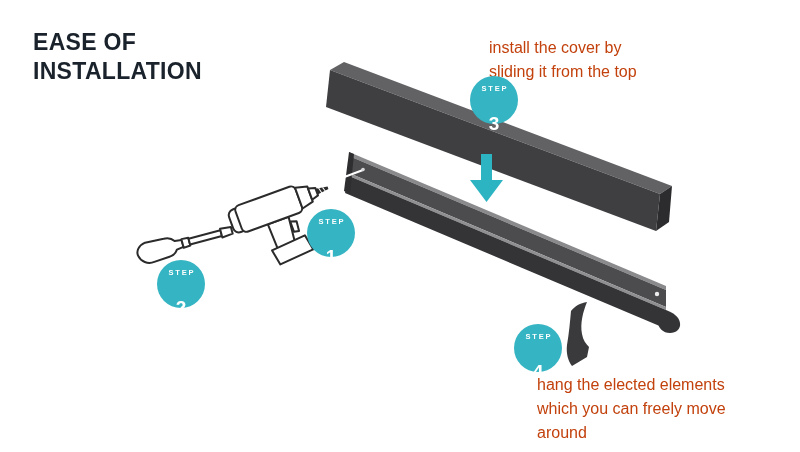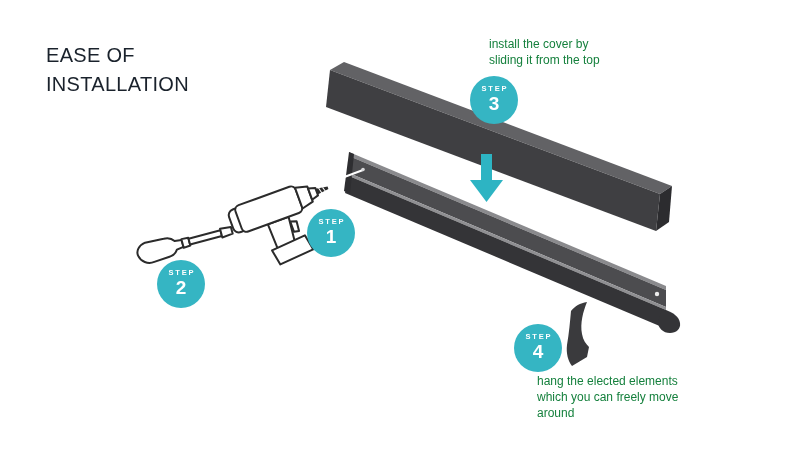--- a/index.html
+++ b/index.html
@@ -1,25 +1,25 @@
 <!DOCTYPE html>
 <html><head>
 <meta charset="utf-8">
 <style>
   html,body{margin:0;padding:0;background:#ffffff;}
   .stage{position:relative;width:800px;height:452px;background:#ffffff;overflow:hidden;
          font-family:"Liberation Sans",sans-serif;}
   svg{position:absolute;left:0;top:0;}
-  .title{position:absolute;left:33px;top:28px;margin:13px;font-size:20px;font-weight:400;
+  .title{position:absolute;left:33px;top:28px;margin:0;font-size:23px;font-weight:700;
          line-height:29px;letter-spacing:0.3px;color:#1a222c;white-space:pre-line;}
-  .caption{position:absolute;font-size:12px;line-height:16px;color:#15803d;
+  .caption{position:absolute;font-size:16px;line-height:24px;color:#c2410c;
            white-space:pre-line;}
   .badge{position:absolute;width:48px;height:48px;border-radius:50%;background:#35b5c3;
          display:flex;flex-direction:column;align-items:center;justify-content:flex-start;
-         padding-top:8px;box-sizing:border-box;color:#ffffff;text-align:center;}
+         padding-top:8px;box-sizing:border-box;color:#ffffff;text-align:center;gap:20px;}
   .badge-label{font-size:7.5px;font-weight:700;letter-spacing:1.8px;text-indent:1.8px;line-height:9px;}
   .badge-number{font-size:19px;font-weight:700;line-height:21px;}
 </style>
 </head>
 <body>
 
 <div class="stage">
 
   <svg width="800" height="452" viewBox="0 0 800 452">
 

